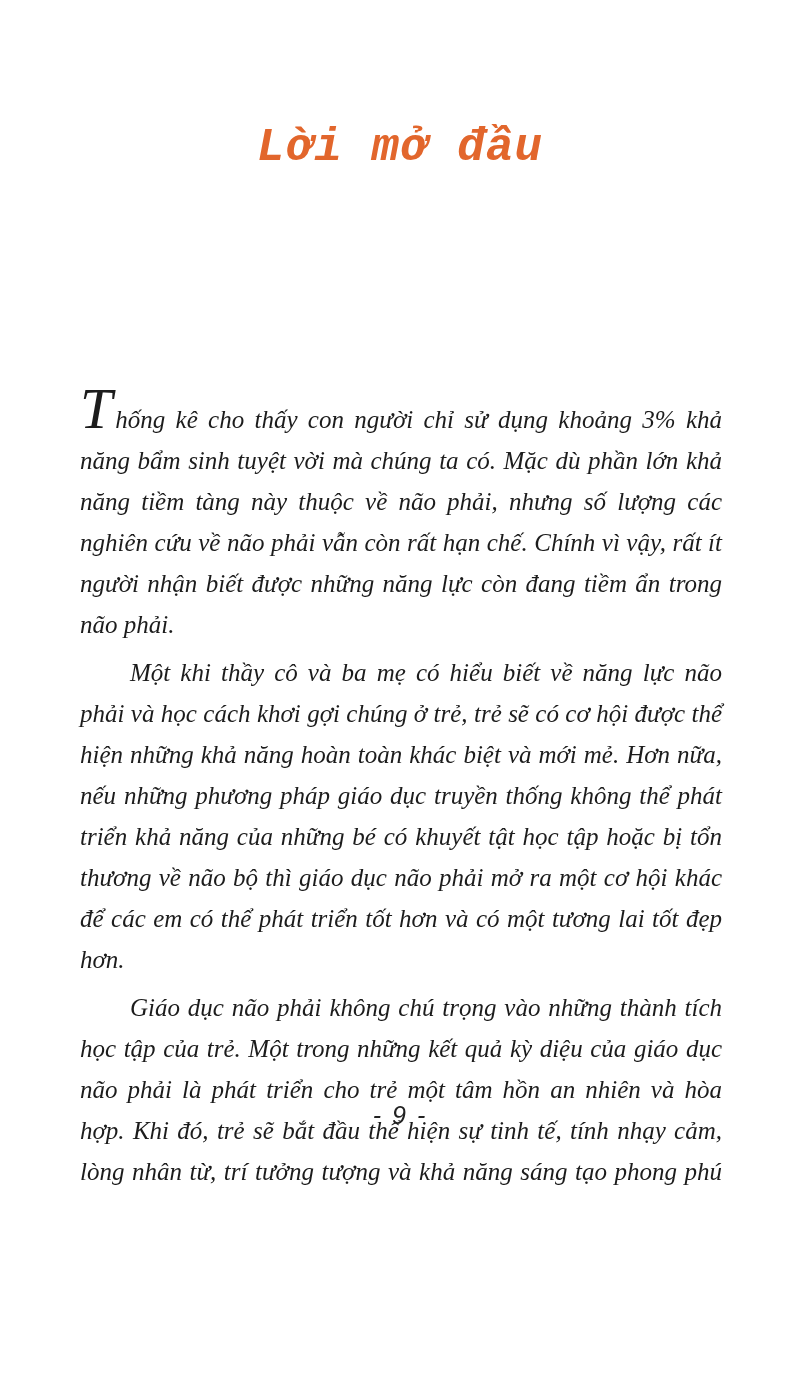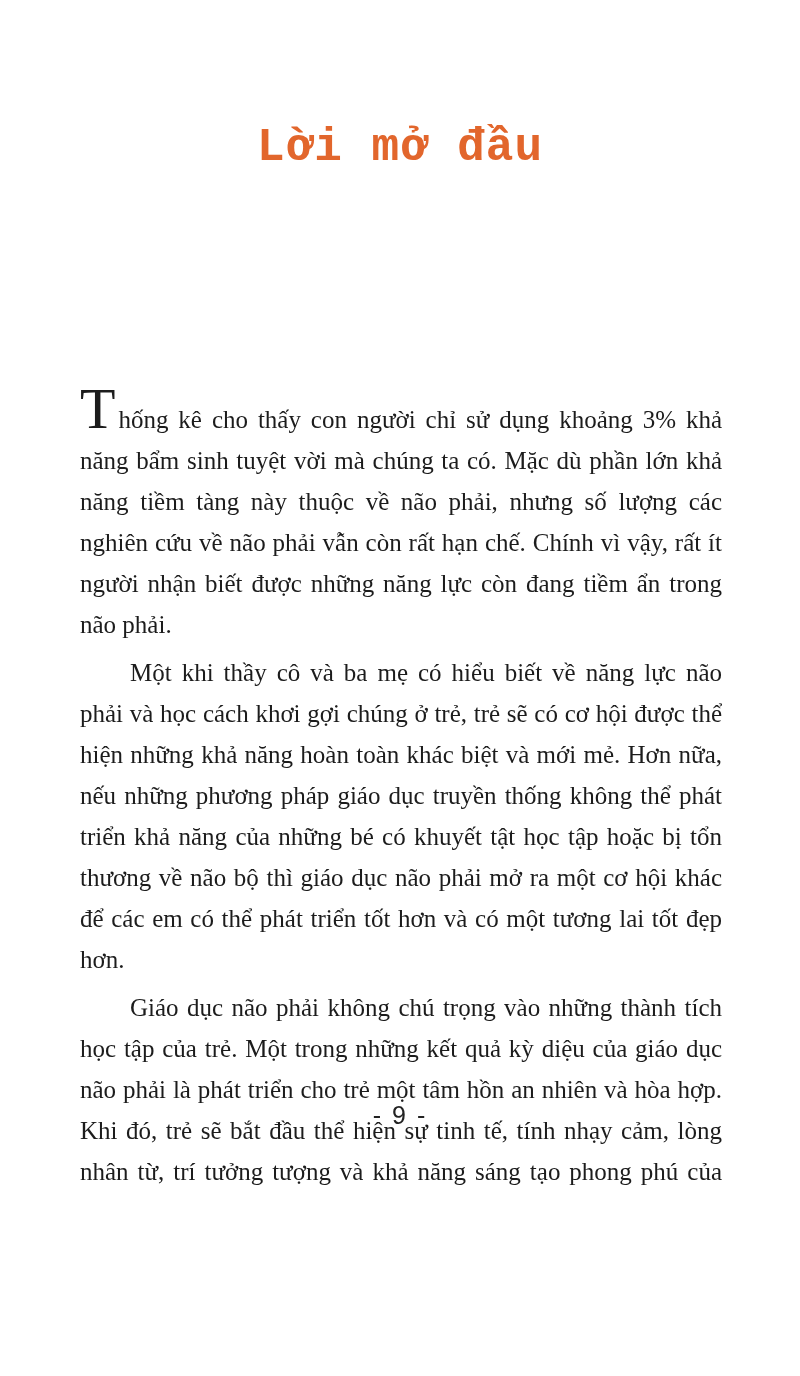--- a/index.html
+++ b/index.html
@@ -9,20 +9,21 @@
   }
   .page {
     position: relative;
     width: 800px;
     height: 1188px;
     margin: 0 auto;
     background: #ffffff;
     overflow: hidden;
     font-family: "Liberation Serif", serif;
     color: #1c1c1c;
+    font-style: italic;
   }
   .chapter-title {
     margin-top: 116px;
     text-align: center;
     font-family: "Liberation Mono", monospace;
     font-size: 46px;
     font-weight: 700;
     letter-spacing: 1px;
     line-height: 64px;
   }

